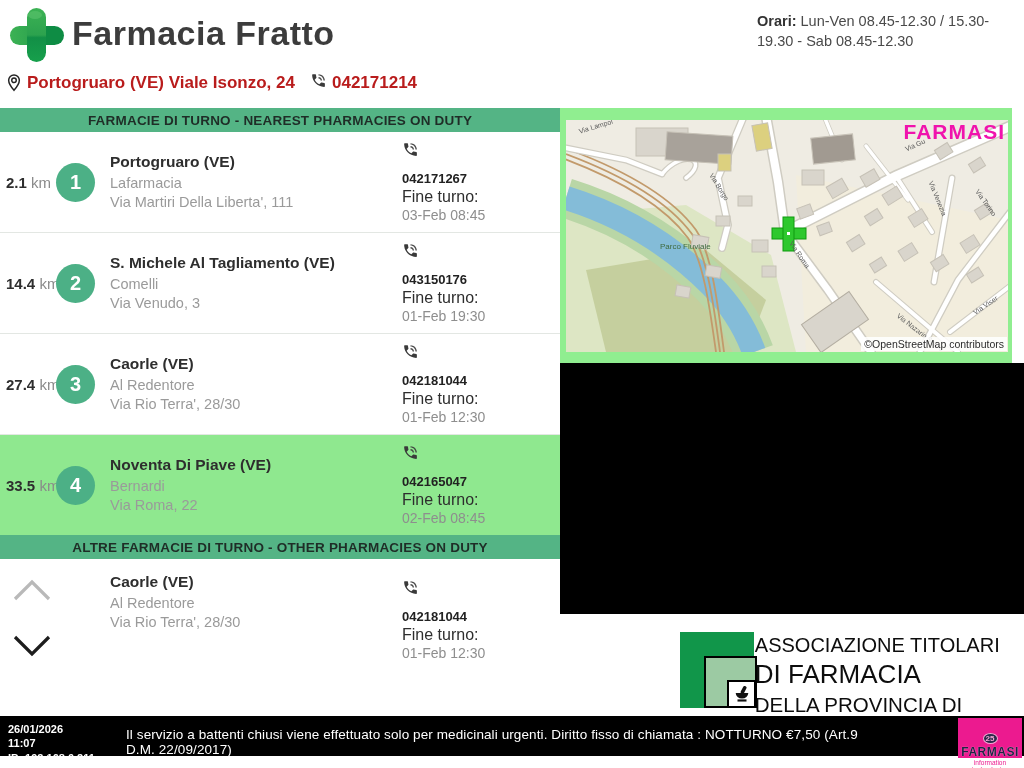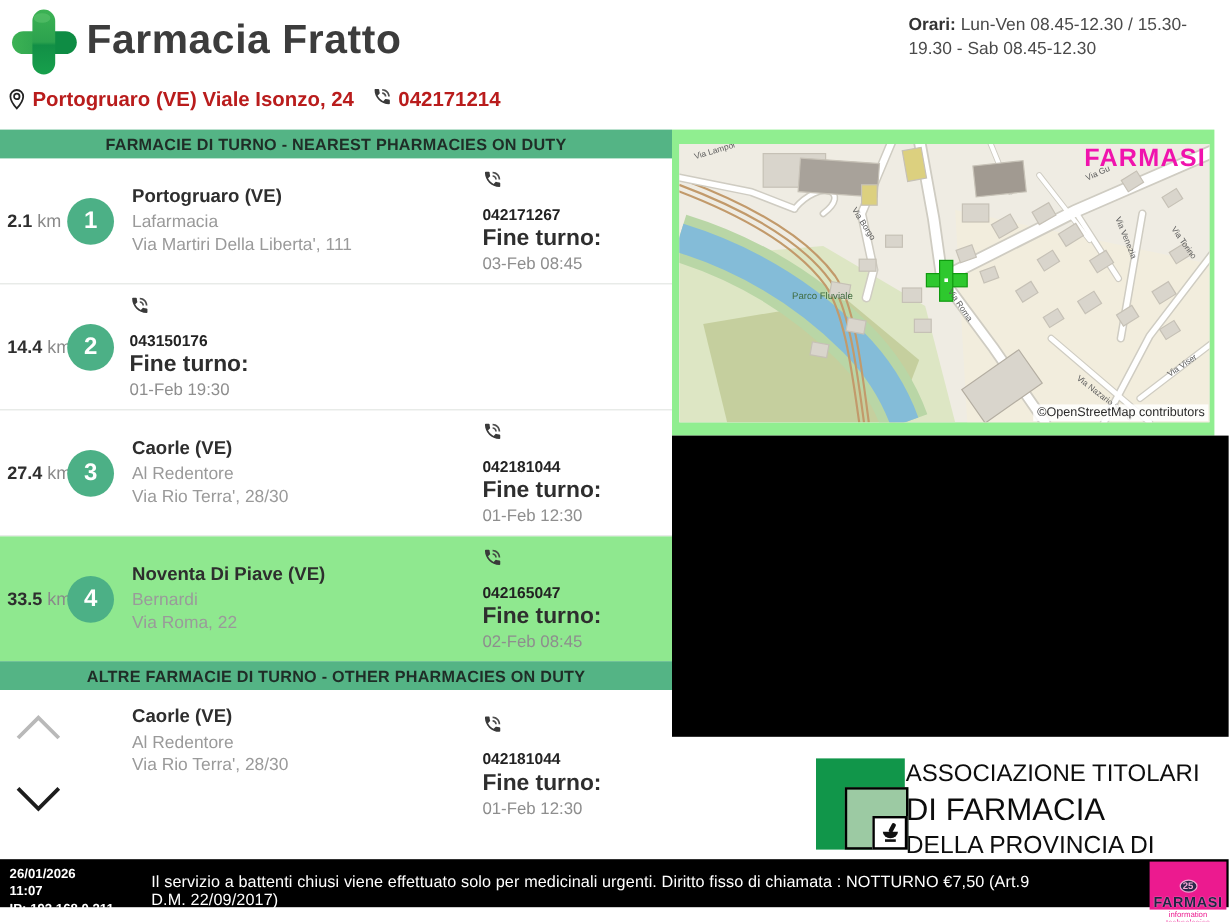--- a/index.html
+++ b/index.html
@@ -24,21 +24,21 @@
   .col-dist { width:56px; text-align:left; padding-left:6px; font-size:15px; color:#8a8a8a; white-space:nowrap; }
   .col-dist b { color:#2e2e2e; font-size:15px; }
   .col-rank { width:52px; }
   .rank-circle { width:39px; height:39px; border-radius:50%; background:var(--green-circle); color:#fff; font-size:20px; font-weight:bold; display:flex; align-items:center; justify-content:center; }
   .col-info { width:294px; padding-left:2px; }
   .ph-city { font-size:15.5px; font-weight:bold; color:#2e2e2e; margin-bottom:3px; }
   .ph-name, .ph-street { font-size:14.5px; color:#9a9a9a; line-height:1.28; }
   .col-phone { width:156px; }
   .tel-line { display:flex; align-items:flex-start; gap:4px; font-size:13px; font-weight:bold; color:#222;flex-direction:column; }
   .tel-line .num { margin-top:6px; }
-  .fine-label { font-size:19px; font-weight:bold; color:#2e2e2e; margin-top:2px; }
+  .fine-label { font-size:16px; font-weight:normal; color:#2e2e2e; margin-top:2px; }
   .fine-val { font-size:14px; color:#8e8e8e; margin-top:1px; }
   .col-scroll { width:108px; display:flex; flex-direction:column; align-items:flex-start; justify-content:space-between; align-self:stretch; padding:6px 0 2px 12px; }
   .other-row { min-height:100px; align-items:flex-start; border-bottom:none; padding-top:12px; }
   .other-row .col-info { padding-top:2px; }
 
   
   .map-panel { position:absolute; left:560px; top:108px; width:452px; height:255px; background:var(--green-border); }
   .map { position:absolute; left:6px; top:12px; width:442px; height:232px; background:#efece3; overflow:hidden; }
   .map svg.base { position:absolute; left:0; top:0; }
   .map-label { position:absolute; font-size:7px; color:#5d5d5d; white-space:nowrap; transform-origin:left top; }
@@ -142,20 +142,25 @@
         <div class="fine-label">Fine turno:</div>
         <div class="fine-val">03-Feb 08:45</div>
       </div>
     </div>
 
     <div class="rowitem">
       <div class="col-dist"><b>14.4</b> <span>km</span></div>
       <div class="col-rank">
           <div class="rank-circle">2</div>
         </div>
+      <div class="col-info">
+        <div class="ph-city">S. Michele Al Tagliamento (VE)</div>
+        <div class="ph-name">Comelli</div>
+        <div class="ph-street">Via Venudo, 3</div>
+      </div>
       <div class="col-phone">
         <div class="tel-line">
             <span class="phone-ic">
   <svg width="17" height="17" viewBox="0 0 24 24" fill="#3a3a3a">
     <path d="M6.62 10.79c1.44 2.83 3.76 5.14 6.59 6.59l2.2-2.21c.27-.27.67-.36 1.02-.24 1.12.37 2.33.57 3.57.57.55 0 1 .45 1 1V20c0 .55-.45 1-1 1-9.39 0-17-7.61-17-17 0-.55.45-1 1-1h3.5c.55 0 1 .45 1 1 0 1.25.2 2.45.57 3.57.11.35.03.74-.25 1.02l-2.2 2.2z"></path>
     <path d="M19 12h2c0-4.97-4.03-9-9-9v2c3.87 0 7 3.13 7 7z" opacity=".9"></path>
     <path d="M15 12h2c0-2.76-2.24-5-5-5v2c1.66 0 3 1.34 3 3z" opacity=".9"></path>
   </svg>
 </span>
             <span class="num">043150176</span>

